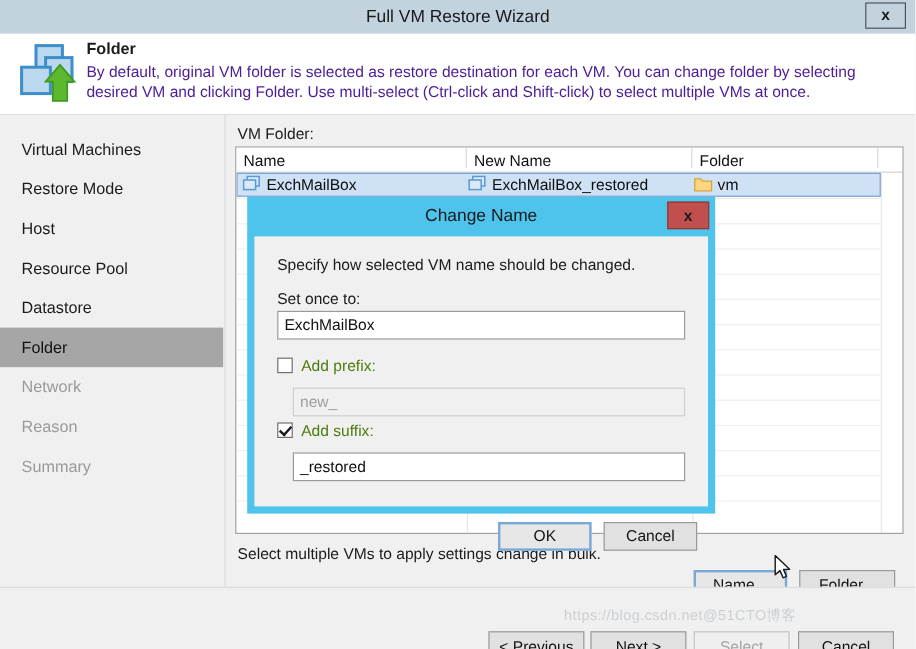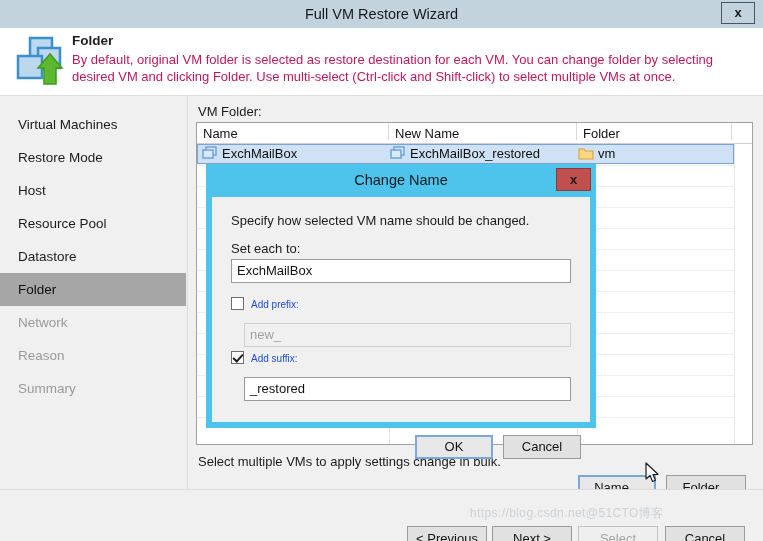--- a/index.html
+++ b/index.html
@@ -72,21 +72,21 @@
     font-size: 13.5px;
     font-weight: bold;
     color: #1d1d1d;
   }
   .header-desc {
     position: absolute;
     left: 72px; top: 23px;
     width: 680px;
     font-size: 13px;
     line-height: 17px;
-    color: #be185d;
+    color: #4c1d95;
   }
 
   
   .sidebar {
     position: absolute;
     left: 0; top: 96px;
     width: 188px; height: 445px;
     background: #f0f0f0;
     border-right: 1px solid #dcdcdc;
     box-sizing: border-box;
@@ -301,21 +301,21 @@
     padding: 0 5px;
     line-height: 22px;
     height: 24px;
   }
   .tbox.readonly { background: #f0f0f0; border-color: #cfcfcf; color: #a0a0a0; }
 
   .tb-setname { left: 19px; top: 62px; width: 340px; }
   .tb-prefix  { left: 32px; top: 126px; width: 327px; }
   .tb-suffix  { left: 32px; top: 180px; width: 327px; }
 
-  .chk-row { position: absolute; left: 19px; font-size: 10px; color: #1d4ed8; }
+  .chk-row { position: absolute; left: 19px; font-size: 13px; color: #4d7c0f; }
   .chk-prefix { top: 100px; }
   .chk-suffix { top: 154px; }
   .chkbox {
     display: inline-block;
     width: 13px; height: 13px;
     border: 1px solid #6e6e6e;
     background: #ffffff;
     box-sizing: border-box;
     vertical-align: -2px;
     margin-right: 7px;
@@ -454,21 +454,21 @@
 
   <div class="watermark">https://blog.csdn.net@51CTO博客</div>
 
   <div class="modal">
     <div class="modal-title">Change Name</div>
     <div class="modal-close">x</div>
 
     <div class="modal-body">
       <div class="modal-desc">Specify how selected VM name should be changed.</div>
 
-      <div class="modal-label lbl-setname">Set each to:</div>
+      <div class="modal-label lbl-setname">Set once to:</div>
       <div class="tbox tb-setname">ExchMailBox</div>
 
       <div class="chk-row chk-prefix">
         <span class="chkbox"></span><span>Add prefix:</span>
       </div>
       <div class="tbox tb-prefix readonly">new_</div>
 
       <div class="chk-row chk-suffix">
         <span class="chkbox checked"></span><span>Add suffix:</span>
       </div>

